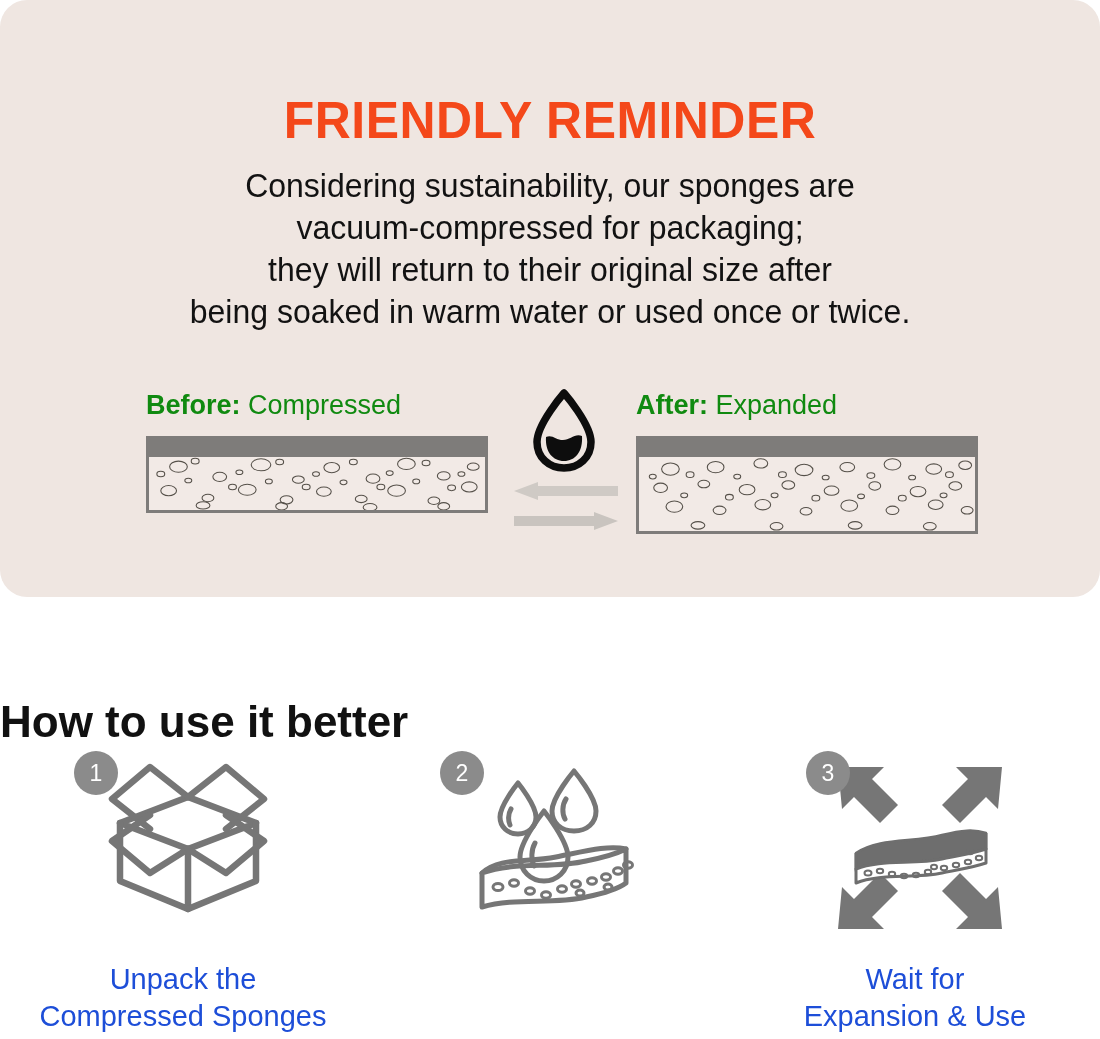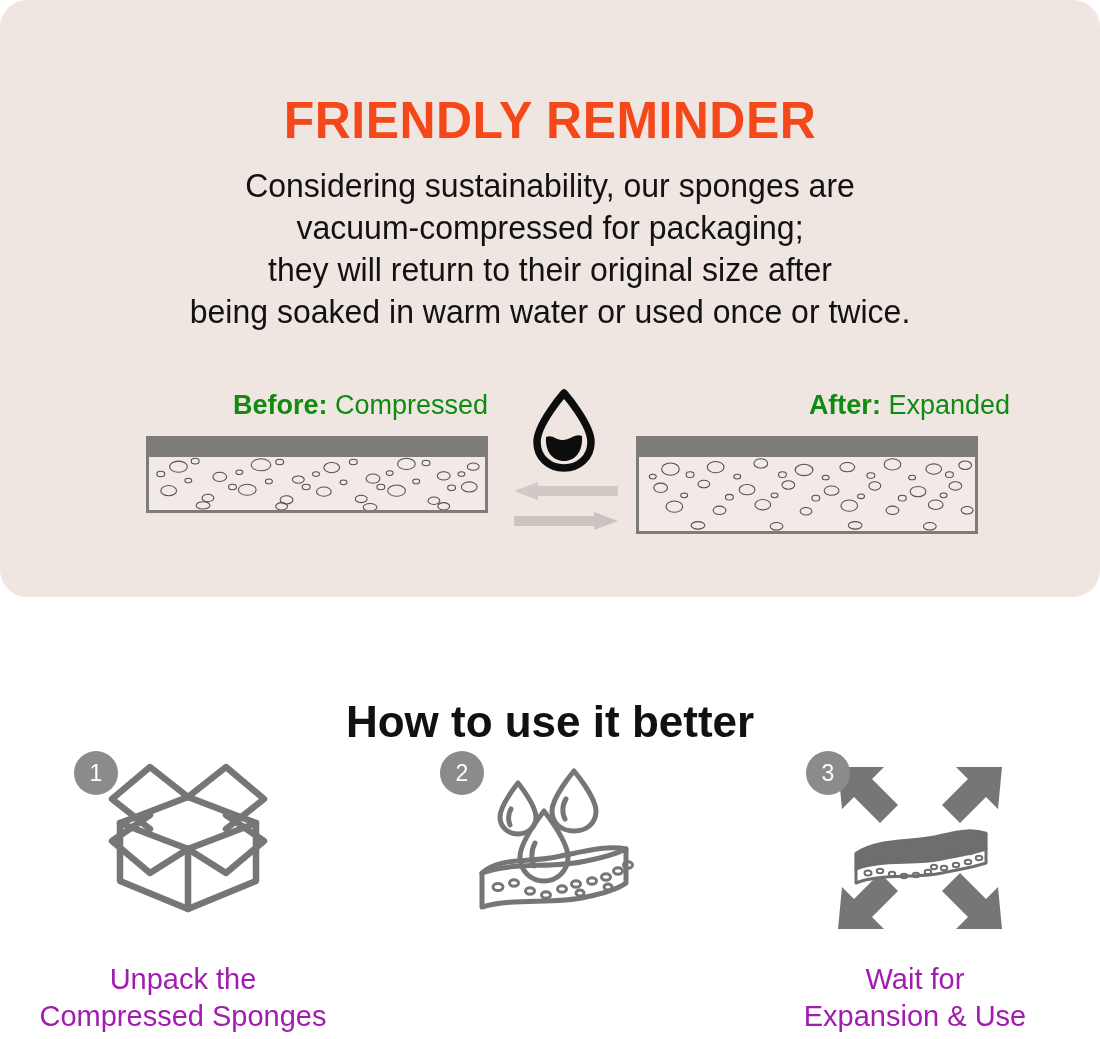--- a/index.html
+++ b/index.html
@@ -62,21 +62,21 @@
     left: 0;
     top: 390px;
     width: 1100px;
     height: 175px;
   }
   .compare-col { position: absolute; }
   .compare-col.before { left: 146px; top: 0; width: 342px; }
   .compare-col.after  { left: 636px; top: 0; width: 374px; }
 
   .compare-label {
-    text-align: right;
+    text-align: left;
     font-size: 27px;
     line-height: 30px;
     color: #108a10;
     font-family: "Liberation Sans", sans-serif;
     white-space: nowrap;
   }
   .compare-label .lead { font-weight: bold; }
 
   .sponge-block {
     position: relative;
@@ -127,21 +127,20 @@
     top: 597px;
     width: 1100px;
     height: 442px;
     background: #ffffff;
   }
   .howto-title {
     position: absolute;
     left: 0;
     top: 63px;
     width: 1100px;
-    text-align: center;
     font-size: 44px;
     font-weight: bold;
     color: #111111;
     font-family: "Liberation Sans", sans-serif;
   }
   .steps {
     position: absolute;
     left: 0;
     top: 150px;
     width: 1100px;
@@ -179,21 +178,21 @@
     left: 22px;
     top: 6px;
     width: 196px;
     height: 190px;
   }
   .step-caption {
     margin-top: 14px;
     text-align: center;
     font-size: 29px;
     line-height: 37px;
-    color: #a21caf;
+    color: #1d4ed8;
     font-family: "Liberation Sans", sans-serif;
     white-space: nowrap;
   }
   .step-caption .cline { display: block; }
 </style>
 </head>
 <body>
 
 <div id="page">
 

